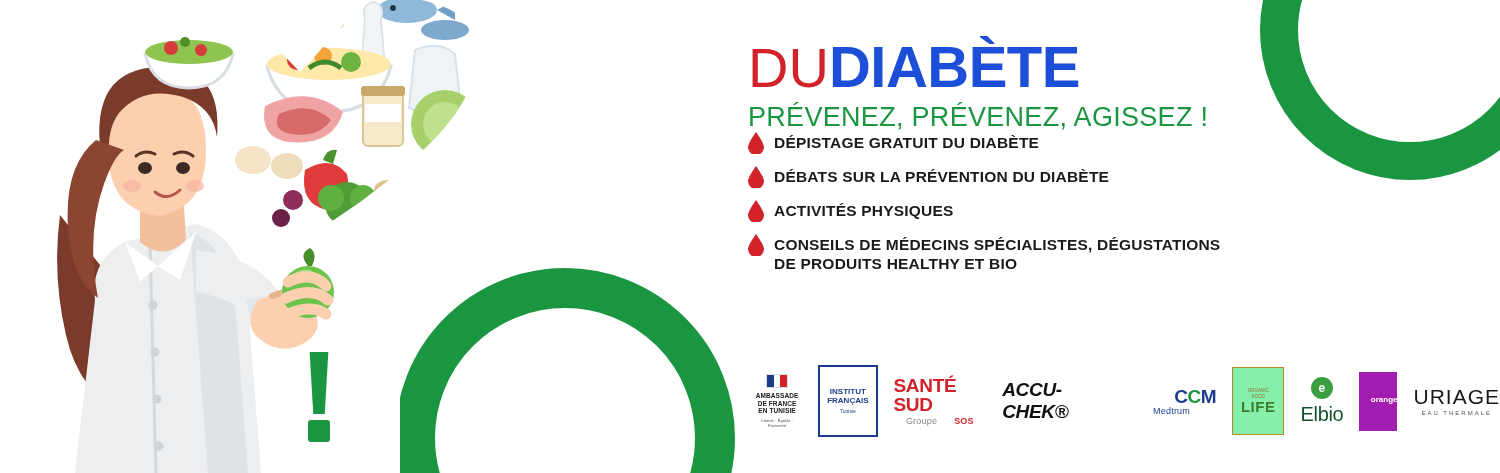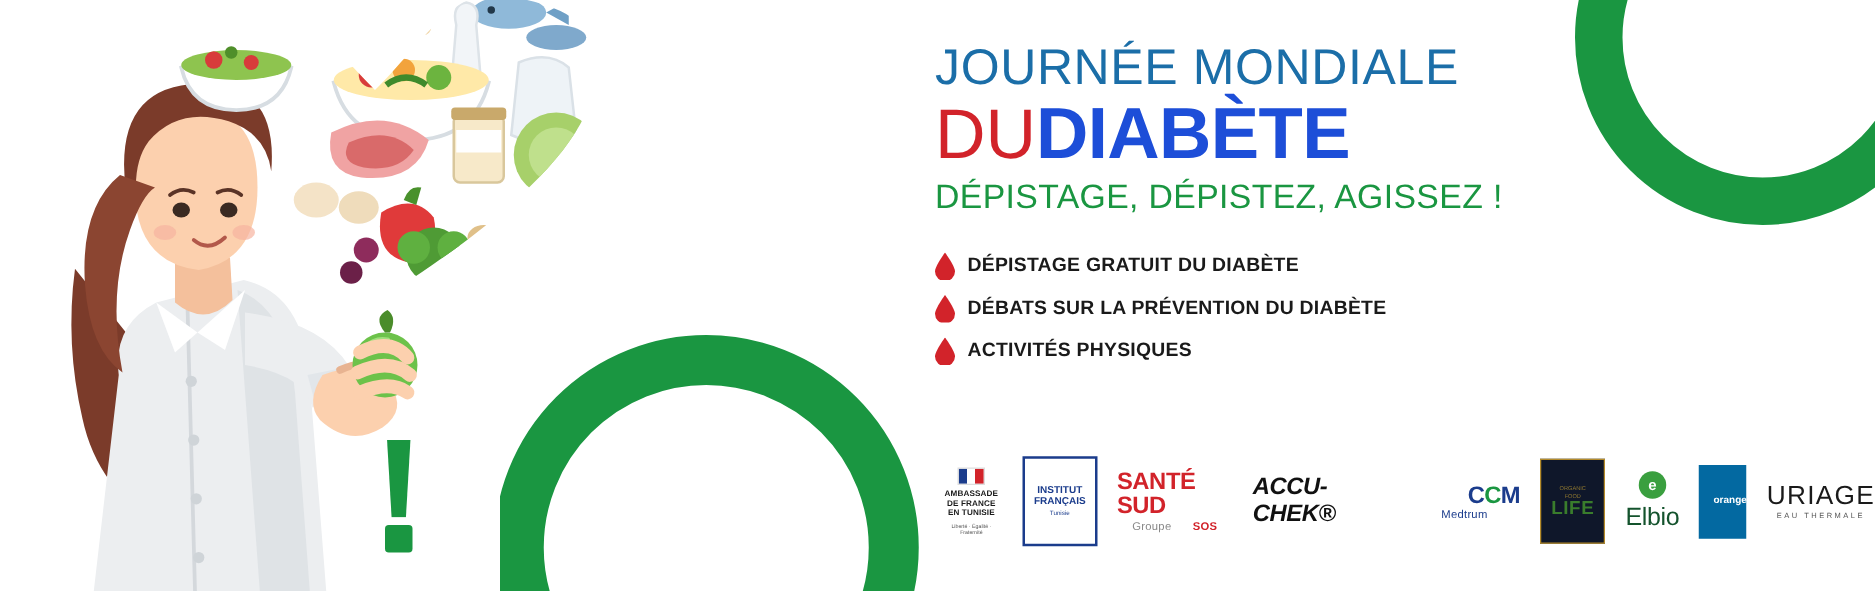--- a/index.html
+++ b/index.html
@@ -121,21 +121,20 @@
   .title-line3 {
     font-size: 27px;
     color: #1a9641;
     font-weight: 400;
     letter-spacing: 0.3px;
     margin-top: 6px;
     white-space: nowrap;
   }
 
   .bullets {
-    margin-top: 30px;
   }
   .bullet {
     display: flex;
     align-items: flex-start;
     margin-bottom: 13px;
   }
   .drop {
     flex: 0 0 auto;
     width: 16px;
     height: 22px;
@@ -240,21 +239,21 @@
   .logo-ccm .t span { color: #1a9641; }
   .logo-ccm .sub {
     font-size: 9px;
     color: #1b3c8c;
     letter-spacing: 0.2px;
   }
   .logo-life {
     border: 1.5px solid #b58b2a;
     padding: 4px 8px;
     text-align: center;
-    background: #0f172a;
+    background: #86efac;
   }
   .logo-life .t {
     font-size: 15px;
     font-weight: bold;
     color: #3a7d2c;
     letter-spacing: 0.5px;
     line-height: 1;
   }
   .logo-life .sub {
     font-size: 4.5px;
@@ -280,21 +279,21 @@
   }
   .logo-elbio .t {
     font-size: 20px;
     font-weight: normal;
     color: #14532d;
     letter-spacing: -0.3px;
   }
   .logo-orange {
     width: 44px;
     height: 59px;
-    background: #0369a1;
+    background: #a21caf;
     display: flex;
     align-items: flex-end;
     justify-content: center;
     padding-bottom: 4px;
     box-sizing: border-box;
   }
   .logo-orange .t {
     font-size: 8px;
     font-weight: bold;
     color: #ffffff;
@@ -455,27 +454,26 @@
     </svg>
   </div>
 
   <div class="exclam">
     <div class="bar"></div>
     <div class="dot"></div>
   </div>
 
   <div class="content">
 
-    <div class="title-line1">JOURNÉE MONDIALE</div>
 
     <div class="title-line2">
       <span class="title-du">DU</span><span class="title-diabete">DIABÈTE</span>
     </div>
 
-    <div class="title-line3">DÉPISTAGE, DÉPISTEZ, AGISSEZ !</div>
+    <div class="title-line3">PRÉVENEZ, PRÉVENEZ, AGISSEZ !</div>
 
     <div class="bullets">
 
       <div class="bullet">
         <span class="drop">
           <svg width="16" height="22" viewBox="0 0 16 22" xmlns="http://www.w3.org/2000/svg" aria-hidden="true">
             <path d="M8 0 C 8 0 0 11 0 15 a 8 8 0 0 0 16 0 C 16 11 8 0 8 0 Z" fill="#d2232a"></path>
           </svg>
         </span>
         <span class="bullet-text">DÉPISTAGE GRATUIT DU DIABÈTE</span>
@@ -492,20 +490,28 @@
 
       <div class="bullet">
         <span class="drop">
           <svg width="16" height="22" viewBox="0 0 16 22" xmlns="http://www.w3.org/2000/svg" aria-hidden="true">
             <path d="M8 0 C 8 0 0 11 0 15 a 8 8 0 0 0 16 0 C 16 11 8 0 8 0 Z" fill="#d2232a"></path>
           </svg>
         </span>
         <span class="bullet-text">ACTIVITÉS PHYSIQUES</span>
       </div>
 
+      <div class="bullet">
+        <span class="drop">
+          <svg width="16" height="22" viewBox="0 0 16 22" xmlns="http://www.w3.org/2000/svg" aria-hidden="true">
+            <path d="M8 0 C 8 0 0 11 0 15 a 8 8 0 0 0 16 0 C 16 11 8 0 8 0 Z" fill="#d2232a"></path>
+          </svg>
+        </span>
+        <span class="bullet-text" style="max-width:470px">CONSEILS DE MÉDECINS SPÉCIALISTES, DÉGUSTATIONS DE PRODUITS HEALTHY ET BIO</span>
+      </div>
 
     </div>
   </div>
 
   <div class="logos">
 
     <div class="logo logo-ambassade">
       <div class="flag"></div>
       <div class="t">AMBASSADE</div>
       <div class="t">DE FRANCE</div>

